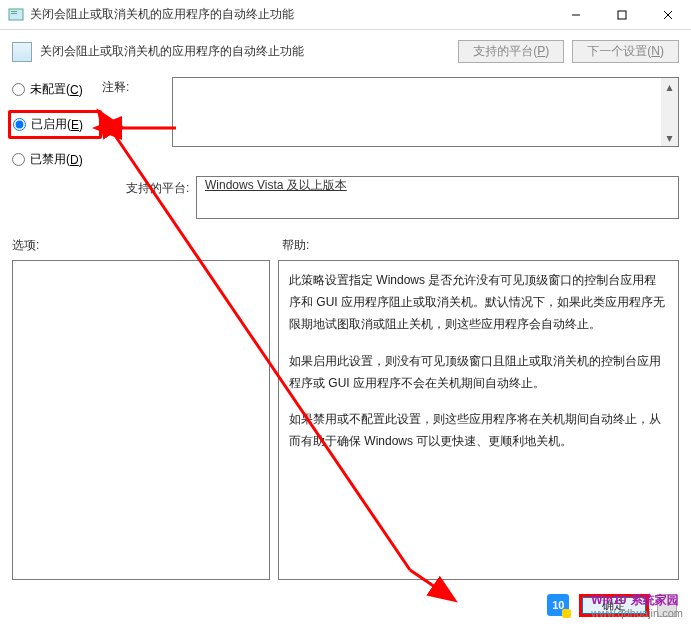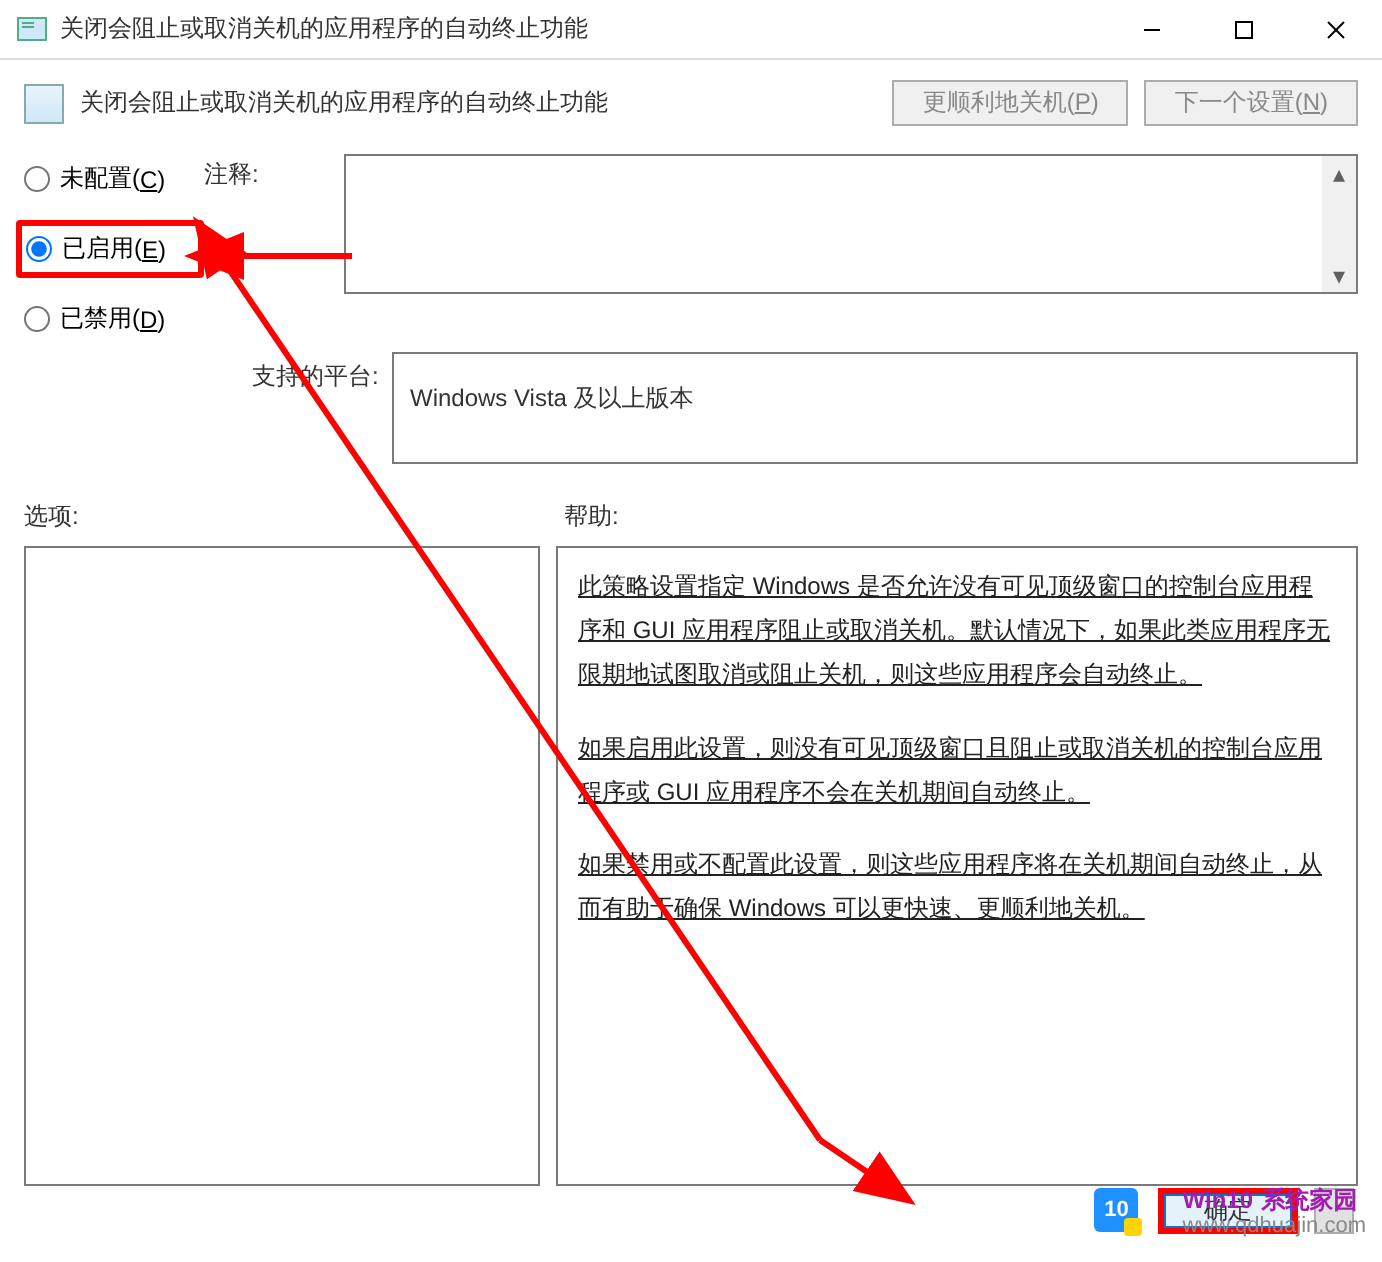--- a/index.html
+++ b/index.html
@@ -23,34 +23,34 @@
   .radiogrp { display: flex; flex-direction: column; gap: 12px; }
   .radio { display: flex; align-items: center; cursor: pointer; }
   .radio input { margin-right: 5px; width: 13px; height: 13px; }
   .radio .ul { text-decoration: underline; }
   .hlbox { border: 3px solid #ff0000; border-radius: 2px; padding: 3px 5px 3px 2px; margin-left: -4px; }
 
   .labelcol { width: 70px; padding-top: 2px; color: #333; }
   .comment { flex: 1; height: 70px; border: 1px solid #7a7a7a; background: #fff; position: relative; }
   .comment .scrollbar { position: absolute; right: 0; top: 0; bottom: 0; width: 17px; background: #f0f0f0; display: flex; flex-direction: column; justify-content: space-between; align-items: center; }
   .comment .sbtn { width: 17px; height: 17px; display: flex; align-items: center; justify-content: center; color: #606060; }
-  .platform { flex: 1; height: 56px; border: 1px solid #7a7a7a; background: #fff; padding: 14px 8px; color: #333; }
+  .platform { flex: 1; height: 43px; border: 1px solid #7a7a7a; background: #fff; padding: 0 8px; color: #333; text-decoration: underline; }
 
   .row2 { margin-top: 8px; }
   .row2 .labelcol { padding-top: 4px; margin-left: 24px; }
 
   .lowlabels { display: flex; margin-top: 18px; }
   .lowlabels .opt { width: 270px; color: #333; }
   .lowlabels .help { color: #333; }
 
   .panes { display: flex; margin-top: 6px; gap: 8px; height: 320px; }
   .pane { border: 1px solid #7a7a7a; background: #fff; padding: 8px 10px; overflow: hidden; }
   .pane.left { width: 258px; }
   .pane.right { flex: 1; line-height: 1.85; color: #222; }
-  .pane.right p { margin-bottom: 14px; text-decoration: underline; }
+  .pane.right p { margin-bottom: 14px; }
 
   .footer { position: absolute; right: 14px; bottom: 14px; display: flex; gap: 8px; }
   .btn { height: 23px; padding: 0 22px; border: 1px solid #adadad; background: #e1e1e1; color: #333; }
   .btn.ok { border: 3px solid #ff0000; padding: 0 20px; background: #e5f1fb; outline: 1px solid #0078d7; outline-offset: -4px; }
   .btn.cut { width: 20px; padding: 0; }
 
   .watermark { position: absolute; right: 8px; bottom: 12px; display: flex; align-items: center; gap: 22px; z-index: 5; }
   .wm-badge { width: 22px; height: 22px; background: #1e90ff; color: #fff; font-weight: bold; font-size: 11px; display: flex; align-items: center; justify-content: center; border-radius: 3px; position: relative; }
   .wm-badge::after { content:""; position:absolute; right:-2px; bottom:-2px; width:9px; height:9px; background:#ffd400; border-radius:2px; }
   .wm-text { color: #a21caf; font-size: 15px; font-weight: bold; }
@@ -86,21 +86,21 @@
           <line x1="1" y1="1" x2="9" y2="9" stroke="#000"></line>
           <line x1="9" y1="1" x2="1" y2="9" stroke="#000"></line>
         </svg>
       </div>
   </div>
 </div>
 
 <div class="header">
   <div class="hicon"></div>
   <div class="htitle">关闭会阻止或取消关机的应用程序的自动终止功能</div>
-  <button class="navbtn"><span>更顺利地关机(</span><span class="ul">P</span><span>)</span></button>
+  <button class="navbtn"><span>支持的平台(</span><span class="ul">P</span><span>)</span></button>
   <button class="navbtn"><span>下一个设置(</span><span class="ul">N</span><span>)</span></button>
 </div>
 
 <div class="body">
   <div class="row">
     <div class="leftcol">
       <div class="radiogrp">
         <label class="radio">
           <input type="radio" name="st" style="">
           <span>未配置(</span>

